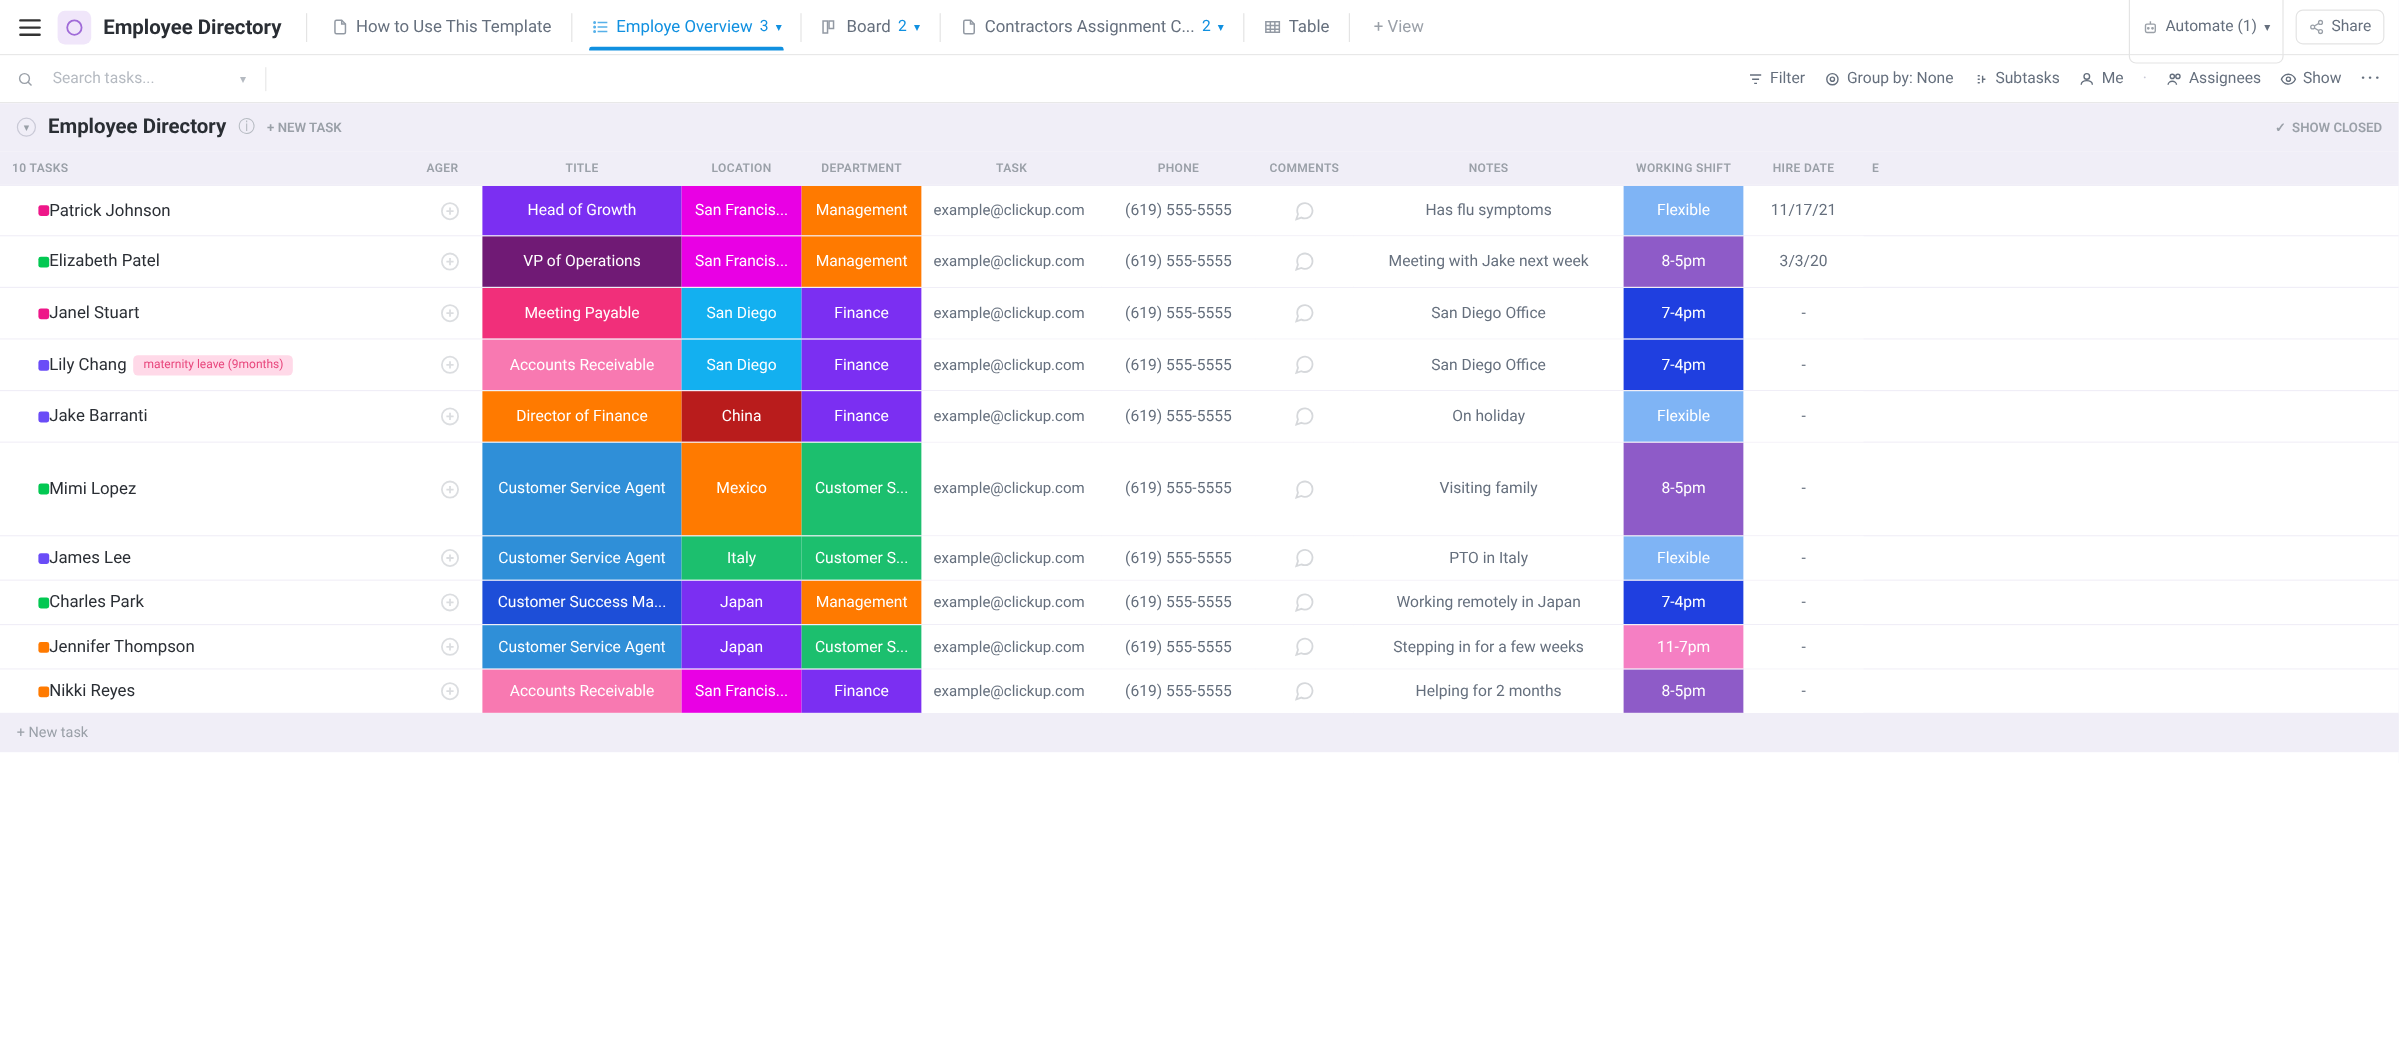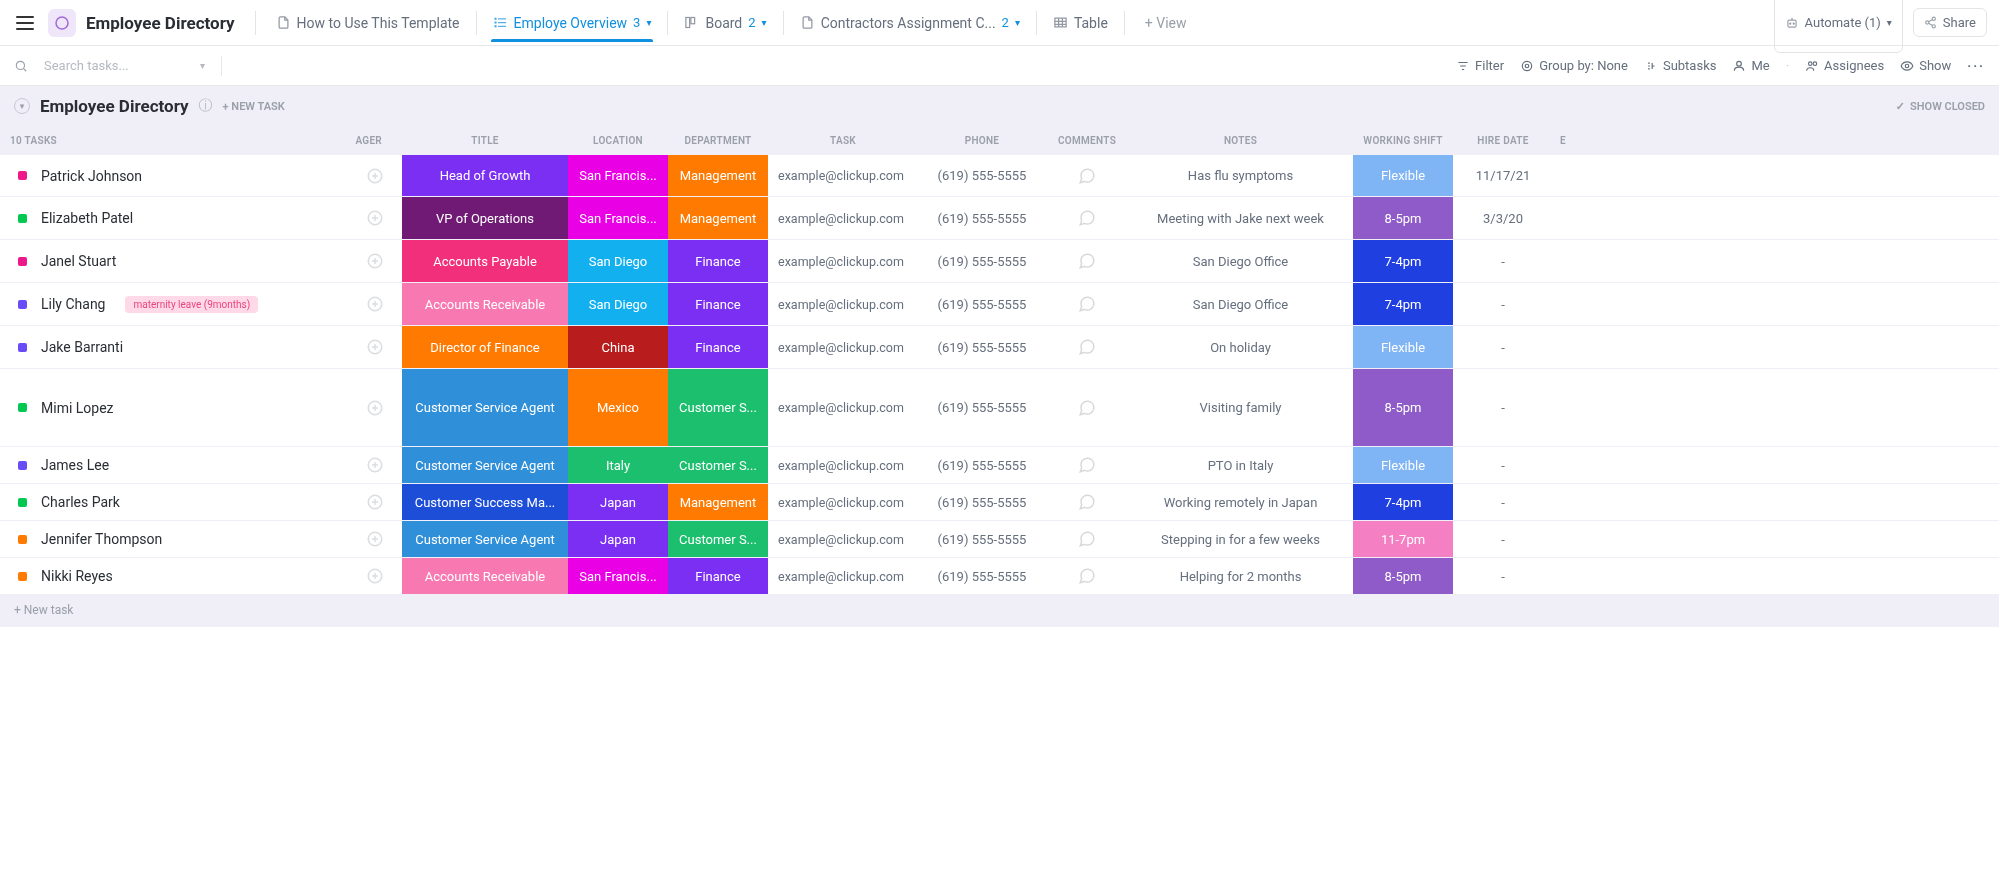--- a/index.html
+++ b/index.html
@@ -42,21 +42,21 @@
 .col-loc{width:100px;text-align:center}
 .col-dept{width:100px;text-align:center}
 .col-email{width:150px;text-align:center}
 .col-phone{width:128px;text-align:center}
 .col-comm{width:82px;text-align:center}
 .col-notes{width:225px;text-align:center}
 .col-shift{width:100px;text-align:center}
 .col-hire{width:100px;text-align:center}
 .row{display:flex;align-items:stretch;background:#fff;border-bottom:1px solid #f0eef7}
 .row:first-of-type{border-top:1px solid #f0eef7}
-.cell-tasks{width:402px;display:flex;align-items:center;padding-left:18px;gap:14px;position:relative}
+.cell-tasks{width:402px;display:flex;align-items:center;padding-left:32px;position:relative}
 .status-dot{width:9px;height:9px;border-radius:2px}
 .task-name{font-size:14px;color:#2a2e34}
 .tag{background:#ffd9e8;color:#e8467c;font-size:10px;padding:3px 8px;border-radius:4px;margin-left:6px}
 .add-btn{position:absolute;right:18px;width:18px;height:18px;opacity:.35}
 .cell{display:flex;align-items:center;justify-content:center;color:#fff;font-size:13px;overflow:hidden;white-space:nowrap;text-overflow:ellipsis;padding:0 6px}
 .cell-plain{color:#656f7d;background:#fff}
 .cell-email{width:150px;justify-content:flex-start;padding-left:10px;font-size:12.5px}
 .cell-phone{width:128px}
 .cell-comm{width:82px}
 .cell-notes{width:225px}
@@ -296,21 +296,21 @@
       </div>
       <div class="row row-norm">
         <div class="cell-tasks">
           <span class="status-dot" style="background:#ee1789"></span>
           <span class="task-name">Janel Stuart</span>
           <svg class="add-btn" viewBox="0 0 24 24" fill="none" stroke="#9aa0a8" stroke-width="2">
             <circle cx="12" cy="12" r="9"></circle>
             <path d="M12 8v8M8 12h8"></path>
           </svg>
         </div>
-        <div class="cell cell-title" style="background:#f12f7a">Accounts Payable</div>
+        <div class="cell cell-title" style="background:#f12f7a">Meeting Payable</div>
         <div class="cell cell-loc" style="background:#13b0f0">San Diego</div>
         <div class="cell cell-dept" style="background:#7b2ff2">Finance</div>
         <div class="cell cell-plain cell-email">example@clickup.com</div>
         <div class="cell cell-plain cell-phone">(619) 555-5555</div>
         <div class="cell cell-plain cell-comm">
           <svg class="comment-ic" viewBox="0 0 24 24" fill="none" stroke="#9aa0a8" stroke-width="2">
             <path d="M21 11.5a8.38 8.38 0 01-.9 3.8 8.5 8.5 0 01-7.6 4.7 8.38 8.38 0 01-3.8-.9L3 21l1.9-5.7a8.38 8.38 0 01-.9-3.8 8.5 8.5 0 014.7-7.6 8.38 8.38 0 013.8-.9h.5a8.48 8.48 0 018 8v.5z"></path>
           </svg>
         </div>
         <div class="cell cell-plain cell-notes">San Diego Office</div>

